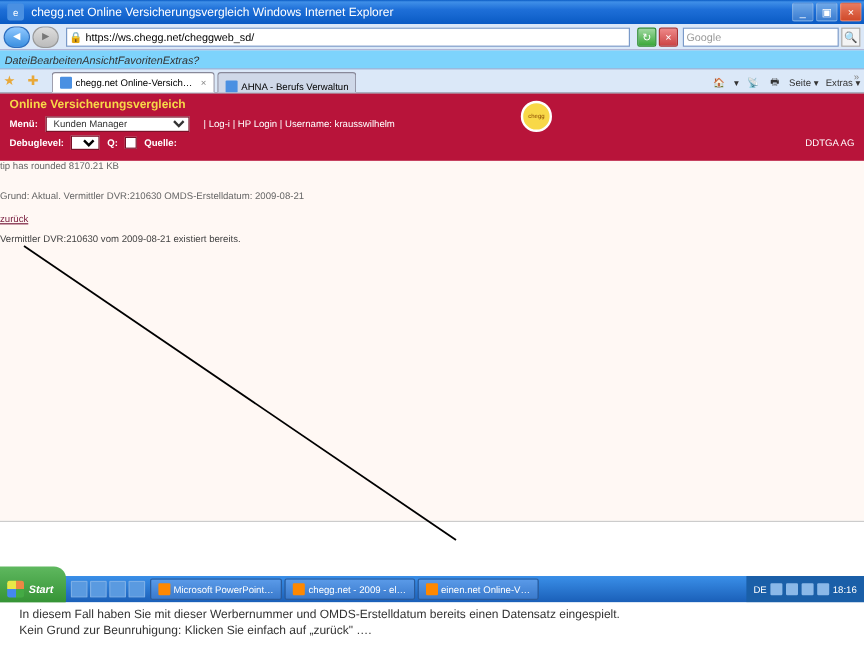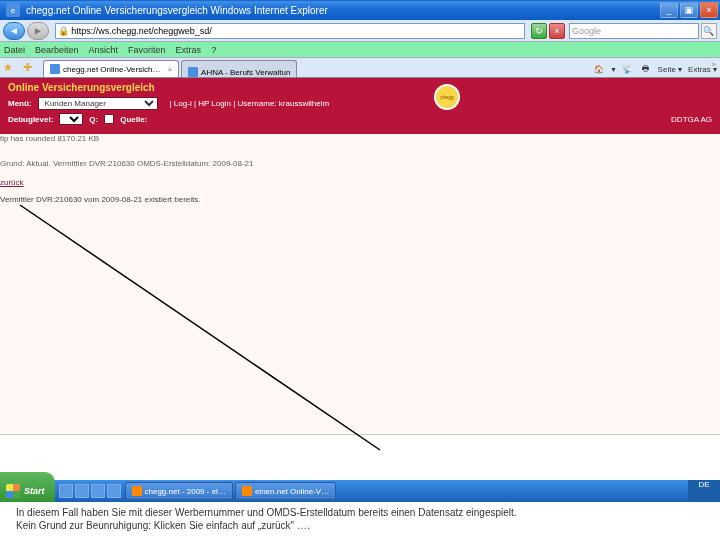--- a/index.html
+++ b/index.html
@@ -18,21 +18,21 @@
   .nav-btn { width: 22px; height: 18px; border-radius: 9px; background: linear-gradient(to bottom,#8fc8ff,#3a8fe0); border:1px solid #2a6dbf; display:flex; align-items:center; justify-content:center; color:#fff; font-size:10px; }
   .nav-btn.fwd { background: linear-gradient(to bottom,#ddd,#bbb); border-color:#999; color:#777; }
   .addr-box { flex:1; background:#fff; border:1px solid #7a9ac9; height:16px; margin: 0 4px; display:flex; align-items:center; padding:0 2px; font-size:9px; }
   .addr-box .lock { color:#c90; margin-right:2px; }
   .refresh-btn, .stop-btn { width:16px; height:16px; background:linear-gradient(to bottom,#9fd89f,#3aa83a); border:1px solid #2a8a2a; border-radius:2px; color:#fff; display:flex; align-items:center; justify-content:center; font-size:9px; }
   .stop-btn { background:linear-gradient(to bottom,#e88,#c44); border-color:#a33; }
   .search-box { width:130px; background:#fff; border:1px solid #7a9ac9; height:16px; display:flex; align-items:center; padding:0 2px; font-size:9px; color:#999; margin-left:2px; }
   .search-btn { width:16px; height:16px; background:#f4f4f4; border:1px solid #aaa; display:flex; align-items:center; justify-content:center; color:#555; font-size:9px; }
   
   
-  .menubar { background:#86efac; height:16px; display:flex; align-items:center; padding:0 4px; font-size:9px; gap:10px; border-bottom:1px solid #aac; }
+  .menubar { background:#7dd3fc; height:16px; display:flex; align-items:center; padding:0 4px; font-size:9px; border-bottom:1px solid #aac;font-style:italic; }
   .menu-item { color:#333; cursor:default; }
   
   
   .tabbar { background:#dbe8f8; height:20px; display:flex; align-items:flex-end; padding:0 3px; border-bottom:1px solid #889; position:relative; }
   .fav-star { width:16px; height:16px; color:#e8a838; font-size:11px; margin-right:4px; }
   .tab { background:#fff; border:1px solid #889; border-bottom:none; border-radius:3px 3px 0 0; height:17px; padding:0 6px; display:flex; align-items:center; font-size:8px; margin-right:2px; gap:3px; max-width:140px; overflow:hidden; white-space:nowrap; }
   .tab.inactive { background:#cfd8e8;align-items:flex-end; }
   .tab .x { color:#888; margin-left:4px; font-size:8px; }
   .tab-icon { width:10px; height:10px; background:#4a90e2; border-radius:1px; }
   .tool-right { margin-left:auto; display:flex; align-items:center; gap:6px; font-size:8px; color:#333; padding-bottom:2px; }
@@ -63,21 +63,21 @@
   .filler { background:#fff; height:40px; border-top:1px solid #ccc; }
   
   
   .taskbar { position:absolute; left:0; right:0; bottom:38px; height:22px; background:linear-gradient(to bottom,#3a8fe8,#1a5fb8); display:flex; align-items:center; font-size:9px; color:#fff; }
   .start-btn { background:linear-gradient(to bottom,#5fb85f,#2a8a2a); height:38px; padding:0 10px 0 6px; display:flex; align-items:center; gap:4px; font-weight:bold; font-style:italic; border-radius:0 10px 10px 0; }
   .start-logo { width:14px; height:14px; background: conic-gradient(#e84 0 90deg,#4a4 90deg 180deg,#48e 180deg 270deg,#e8e848 270deg 360deg); border-radius:2px; }
   .ql { display:flex; gap:2px; margin:0 4px; }
   .ql-icon { width:14px; height:14px; background:#5a9ae0; border:1px solid #fff3; border-radius:1px; }
   .task-btn { background:linear-gradient(to bottom,#5a9ae8,#3a7acc); border:1px solid #2a5a9a; border-radius:2px; height:18px; padding:0 6px; display:flex; align-items:center; gap:3px; font-size:8px; margin-right:2px; max-width:120px; overflow:hidden; white-space:nowrap; }
   .task-btn .ticon { width:10px; height:10px; background:#f80; border-radius:1px; }
-  .tray { margin-left:auto; background:#1a5fa8; height:22px; display:flex; align-items:center; padding:0 6px; gap:3px; font-size:8px;flex-direction:column; }
+  .tray { margin-left:auto; background:#1a5fa8; height:22px; display:flex; align-items:center; padding:0 6px; gap:3px; font-size:8px; }
   .tray-icon { width:10px; height:10px; background:#8ab8e8; border-radius:1px; }
   
   
   .caption { position:absolute; left:0; right:0; bottom:0; height:38px; background:#fff; padding:4px 16px; font-size:10px; color:#333; font-family: Verdana, Arial, sans-serif; line-height:1.3; }
 </style>
 </head>
 <body>
 
 <div class="titlebar">
   <span class="ie-icon">e</span>
@@ -175,20 +175,24 @@
     <span>Start</span>
   </div>
   <div class="ql">
     <span class="ql-icon"></span>
     <span class="ql-icon"></span>
     <span class="ql-icon"></span>
     <span class="ql-icon"></span>
   </div>
   <div class="task-btn">
       <span class="ticon"></span>
+      <span>Microsoft PowerPoint…</span>
+    </div>
+  <div class="task-btn">
+      <span class="ticon"></span>
       <span>chegg.net - 2009 - el…</span>
     </div>
   <div class="task-btn">
       <span class="ticon"></span>
       <span>einen.net Online-V…</span>
     </div>
   <div class="tray">
     <span>DE</span>
     <span class="tray-icon"></span>
     <span class="tray-icon"></span>

